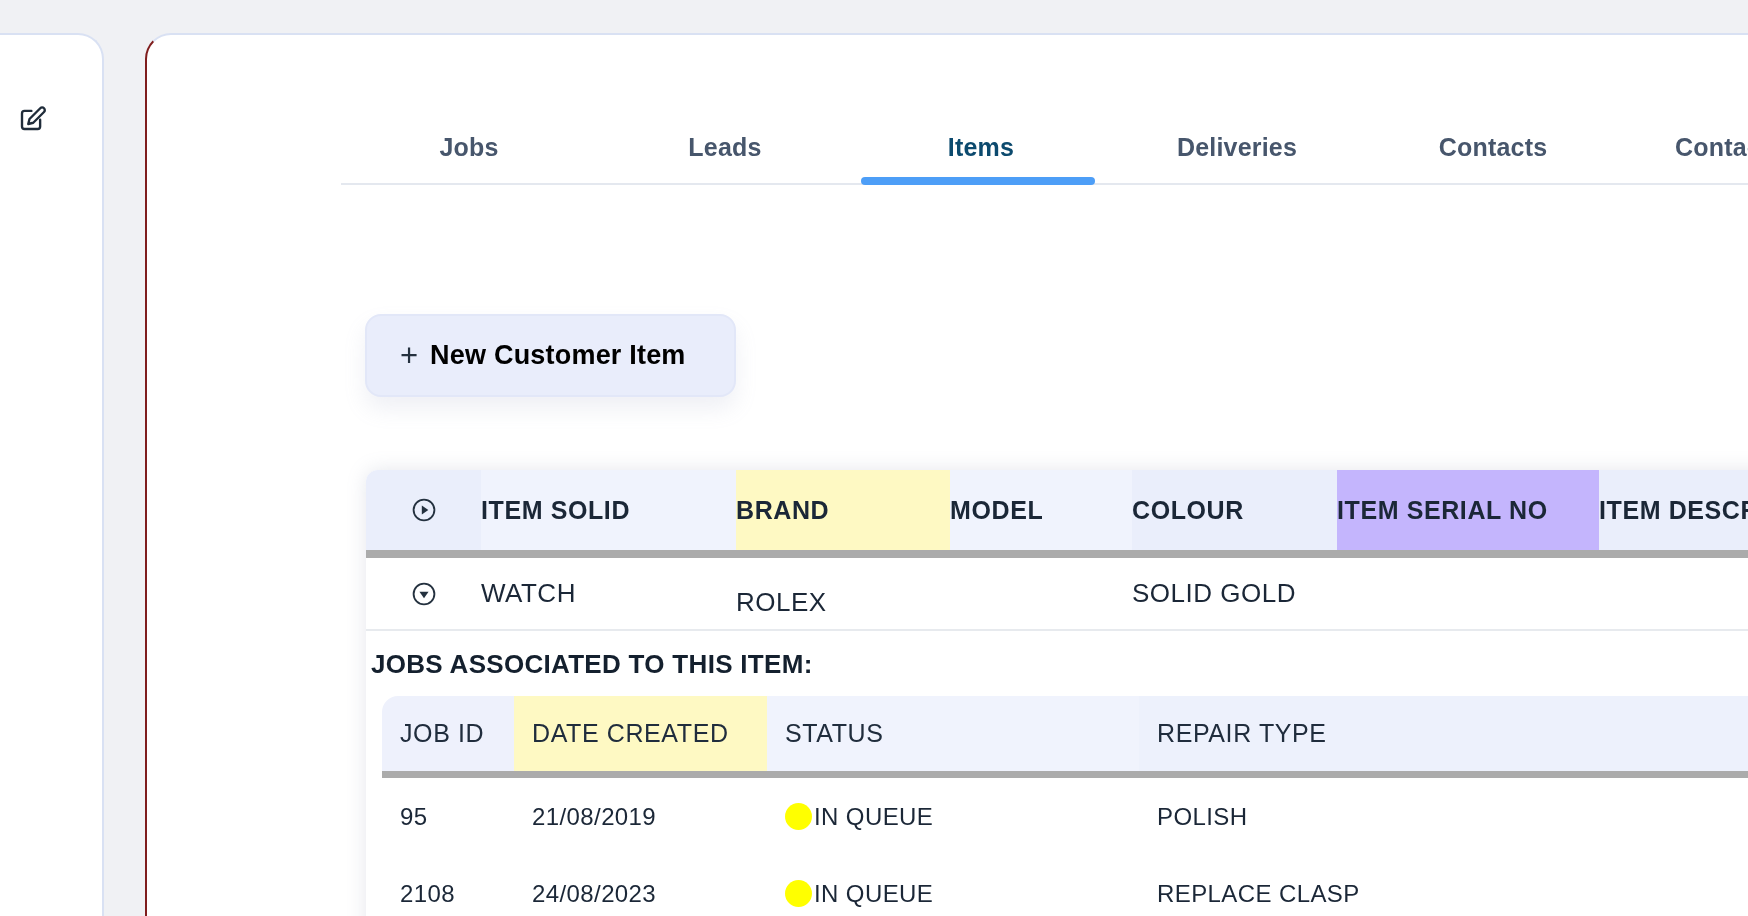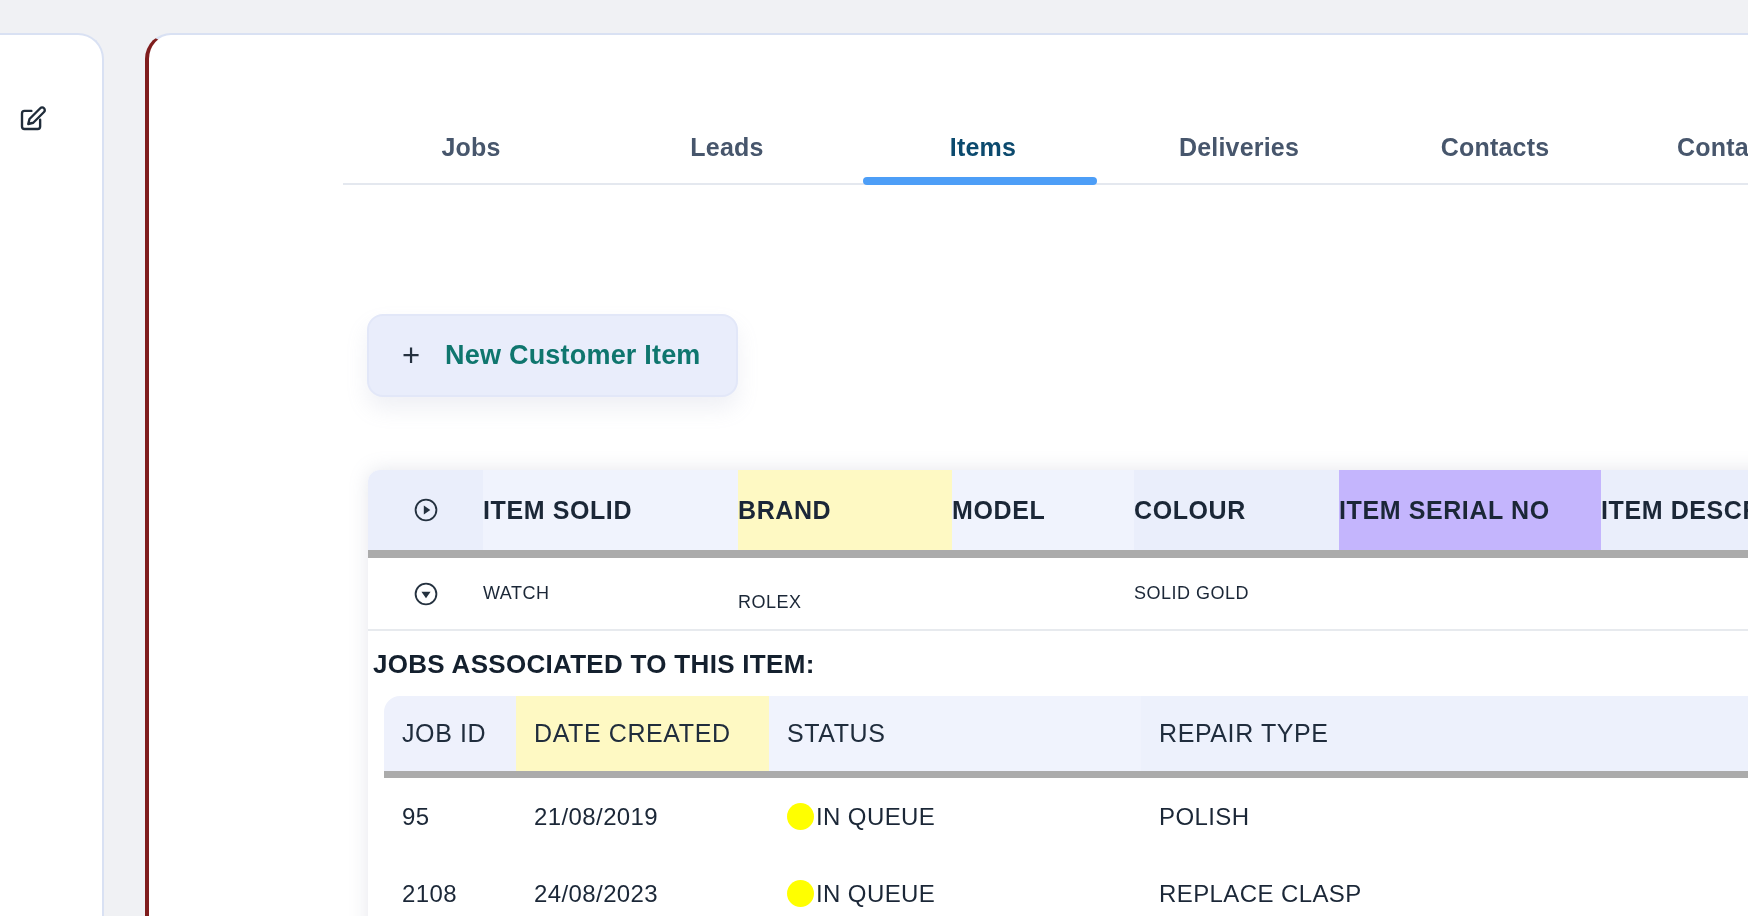--- a/index.html
+++ b/index.html
@@ -15,21 +15,21 @@
     position:absolute;left:0;top:33px;width:104px;height:883px;
     background:#ffffff;border-top:2px solid #d9e1f3;border-right:2px solid #d9e1f3;
     border-radius:0 26px 0 0;box-sizing:border-box;
   }
   .edit-btn{position:absolute;left:17px;top:69px;width:30px;height:30px;cursor:pointer;
     display:flex;align-items:center;justify-content:center;background:none;border:none;padding:0;}
 
   
   .main-card{
     position:absolute;left:145px;top:33px;width:1603px;height:883px;
-    background:#ffffff;border-top:2px solid #d9e1f3;border-left:4px solid #7f1d1d;
+    background:#ffffff;border-top:2px solid #d9e1f3;border-left:2px solid #7f1d1d;
     border-radius:26px 0 0 0;box-sizing:border-box;
   }
 
   
   .tabs{position:absolute;left:194px;top:77px;width:1554px;height:71px;
     display:flex;border-bottom:2px solid #e4e8ef;box-sizing:content-box;}
   .tab{width:256px;flex:0 0 256px;display:flex;align-items:center;justify-content:center;
     position:relative;background:none;border:none;cursor:pointer;
     font-family:inherit;font-size:25px;font-weight:700;color:#47566c;letter-spacing:.2px;}
   .tab.active{color:#0c4a6e;}
@@ -38,37 +38,37 @@
 
   
   .new-item-btn{
     position:absolute;left:218px;top:279px;width:371px;height:83px;
     background:#e9edfb;border:2px solid #e2e7f8;border-radius:16px;box-sizing:border-box;
     display:flex;align-items:center;padding-left:33px;cursor:pointer;
     box-shadow:0 12px 22px rgba(140,152,185,.14);
     font-family:inherit;
   }
   .new-item-btn .plus{font-size:31px;font-weight:400;color:#25313f;line-height:1;}
-  .new-item-btn .lbl{margin-left:25px;font-size:27px;font-weight:700;color:#0f766e;letter-spacing:.2px;}
+  .new-item-btn .lbl{margin-left:12px;font-size:27px;font-weight:700;color:#000000;letter-spacing:.2px;}
 
   
   .table-card{
     position:absolute;left:219px;top:435px;width:1529px;height:481px;
     background:#ffffff;border-radius:12px 0 0 0;
     box-shadow:0 0 20px rgba(125,136,162,.20);
   }
   .items-header{width:1514px;height:80px;display:flex;border-radius:12px 12px 0 0;overflow:hidden;}
   .items-header .cell{display:flex;align-items:center;height:100%;
     font-size:25px;font-weight:700;color:#1b2737;letter-spacing:.6px;box-sizing:border-box;}
   .cell.c-icon{justify-content:center;}
   .bar{width:1514px;height:8px;background:#ababab;}
   .items-row{width:1529px;height:71px;display:flex;align-items:center;
     border-bottom:2px solid #e7eaee;box-sizing:content-box;}
   .items-row .cell{display:flex;align-items:center;height:100%;
-    font-size:18px;font-weight:500;color:#1b2737;letter-spacing:.5px;box-sizing:border-box;}
+    font-size:26px;font-weight:500;color:#1b2737;letter-spacing:.5px;box-sizing:border-box;}
 
   
   .jobs-heading{margin:16px 0 0 5px;font-size:26px;line-height:34px;font-weight:700;
     color:#14202e;letter-spacing:.3px;}
   .jobs-table{margin-left:16px;margin-top:15px;width:1513px;}
   .jobs-header{height:75px;display:flex;border-radius:16px 0 0 0;overflow:hidden;}
   .jobs-header .cell{display:flex;align-items:center;height:100%;padding-left:18px;
     font-size:25px;font-weight:500;color:#202d3d;letter-spacing:.6px;box-sizing:border-box;}
   .jobs-bar{width:100%;height:7px;background:#ababab;}
   .job-row{height:77px;display:flex;align-items:center;}

